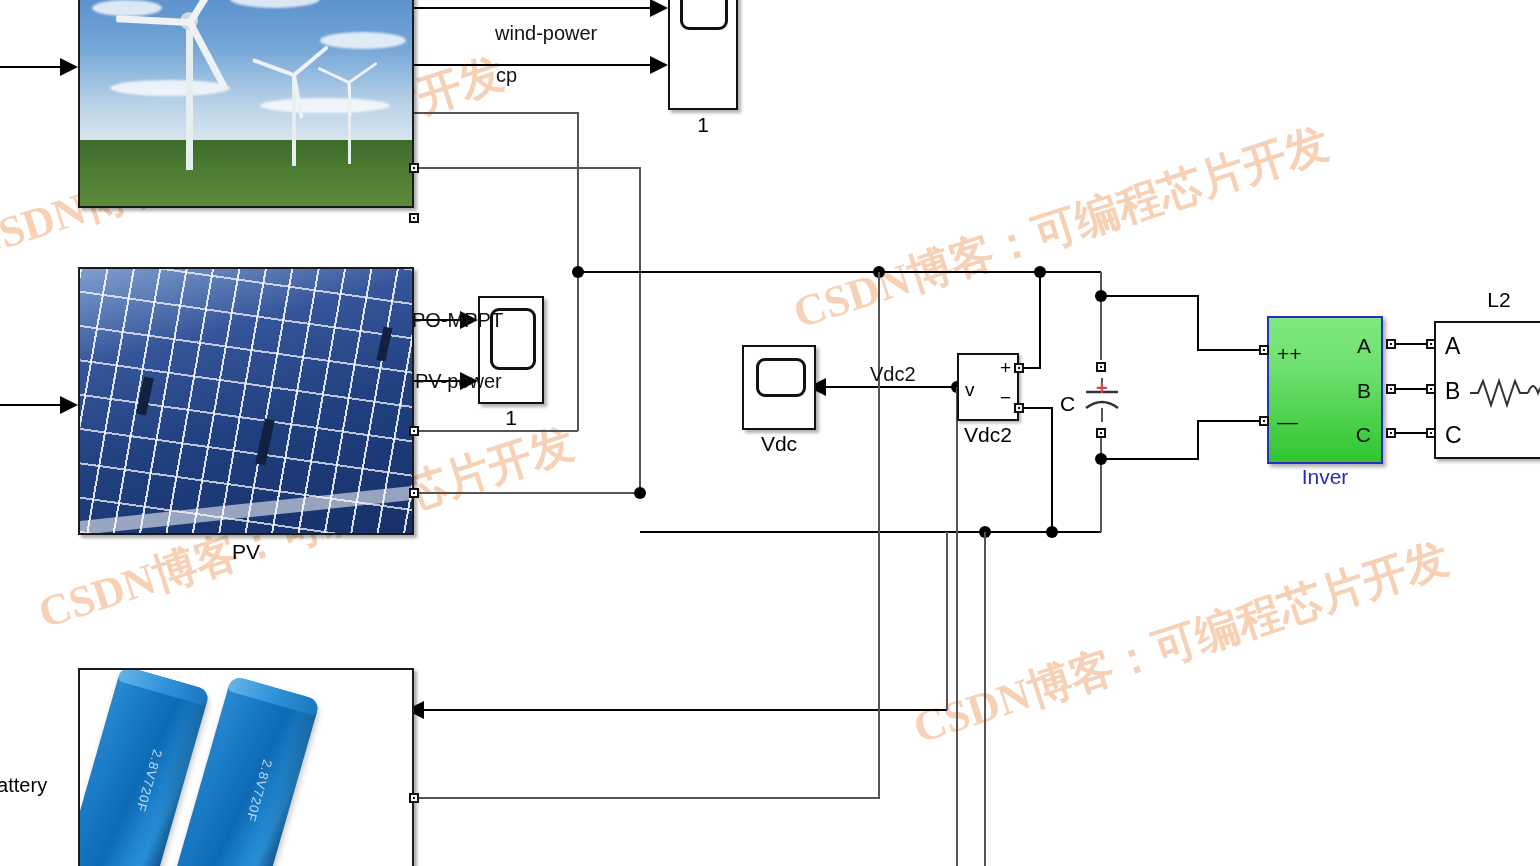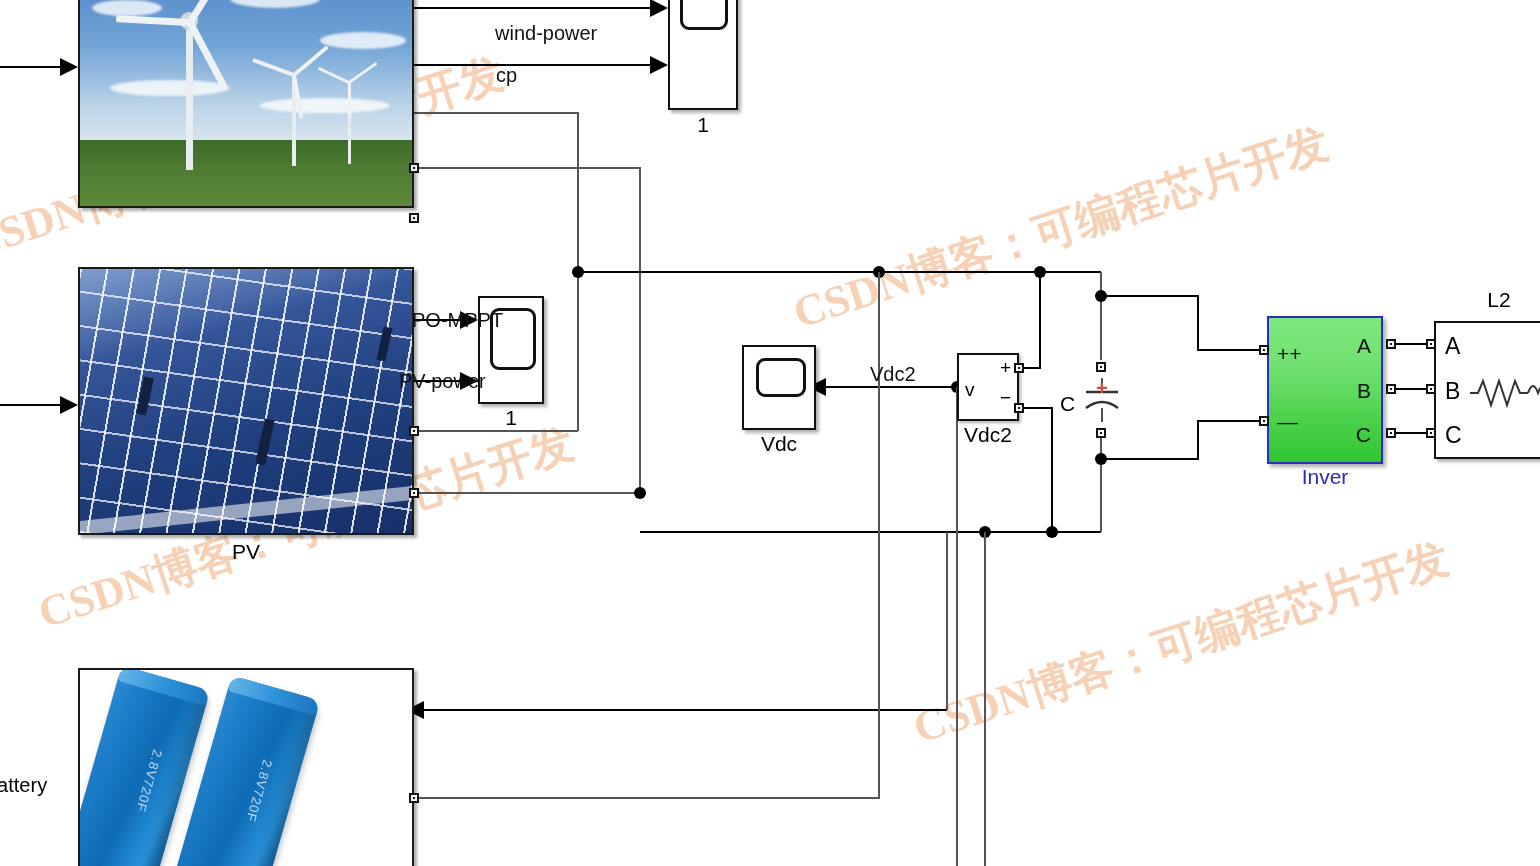--- a/index.html
+++ b/index.html
@@ -371,16 +371,16 @@
       <i></i>
     </div>
   <div class="port" style="left:1426px;top:428px;">
       <i></i>
     </div>
   <div class="blk-label" style="left:1434px;top:288px;width:130px;">L2</div>
 
   <div class="sig" style="left:495px;top:22px;">wind-power</div>
   <div class="sig" style="left:496px;top:64px;">cp</div>
   <div class="sig" style="left:412px;top:309px;">PO-MPPT</div>
-  <div class="sig" style="left:399px;top:370px;">PV-power</div>
+  <div class="sig" style="left:415px;top:370px;">PV-power</div>
   <div class="sig" style="left:870px;top:363px;">Vdc2</div>
 
 </div>
 
 </body></html>

